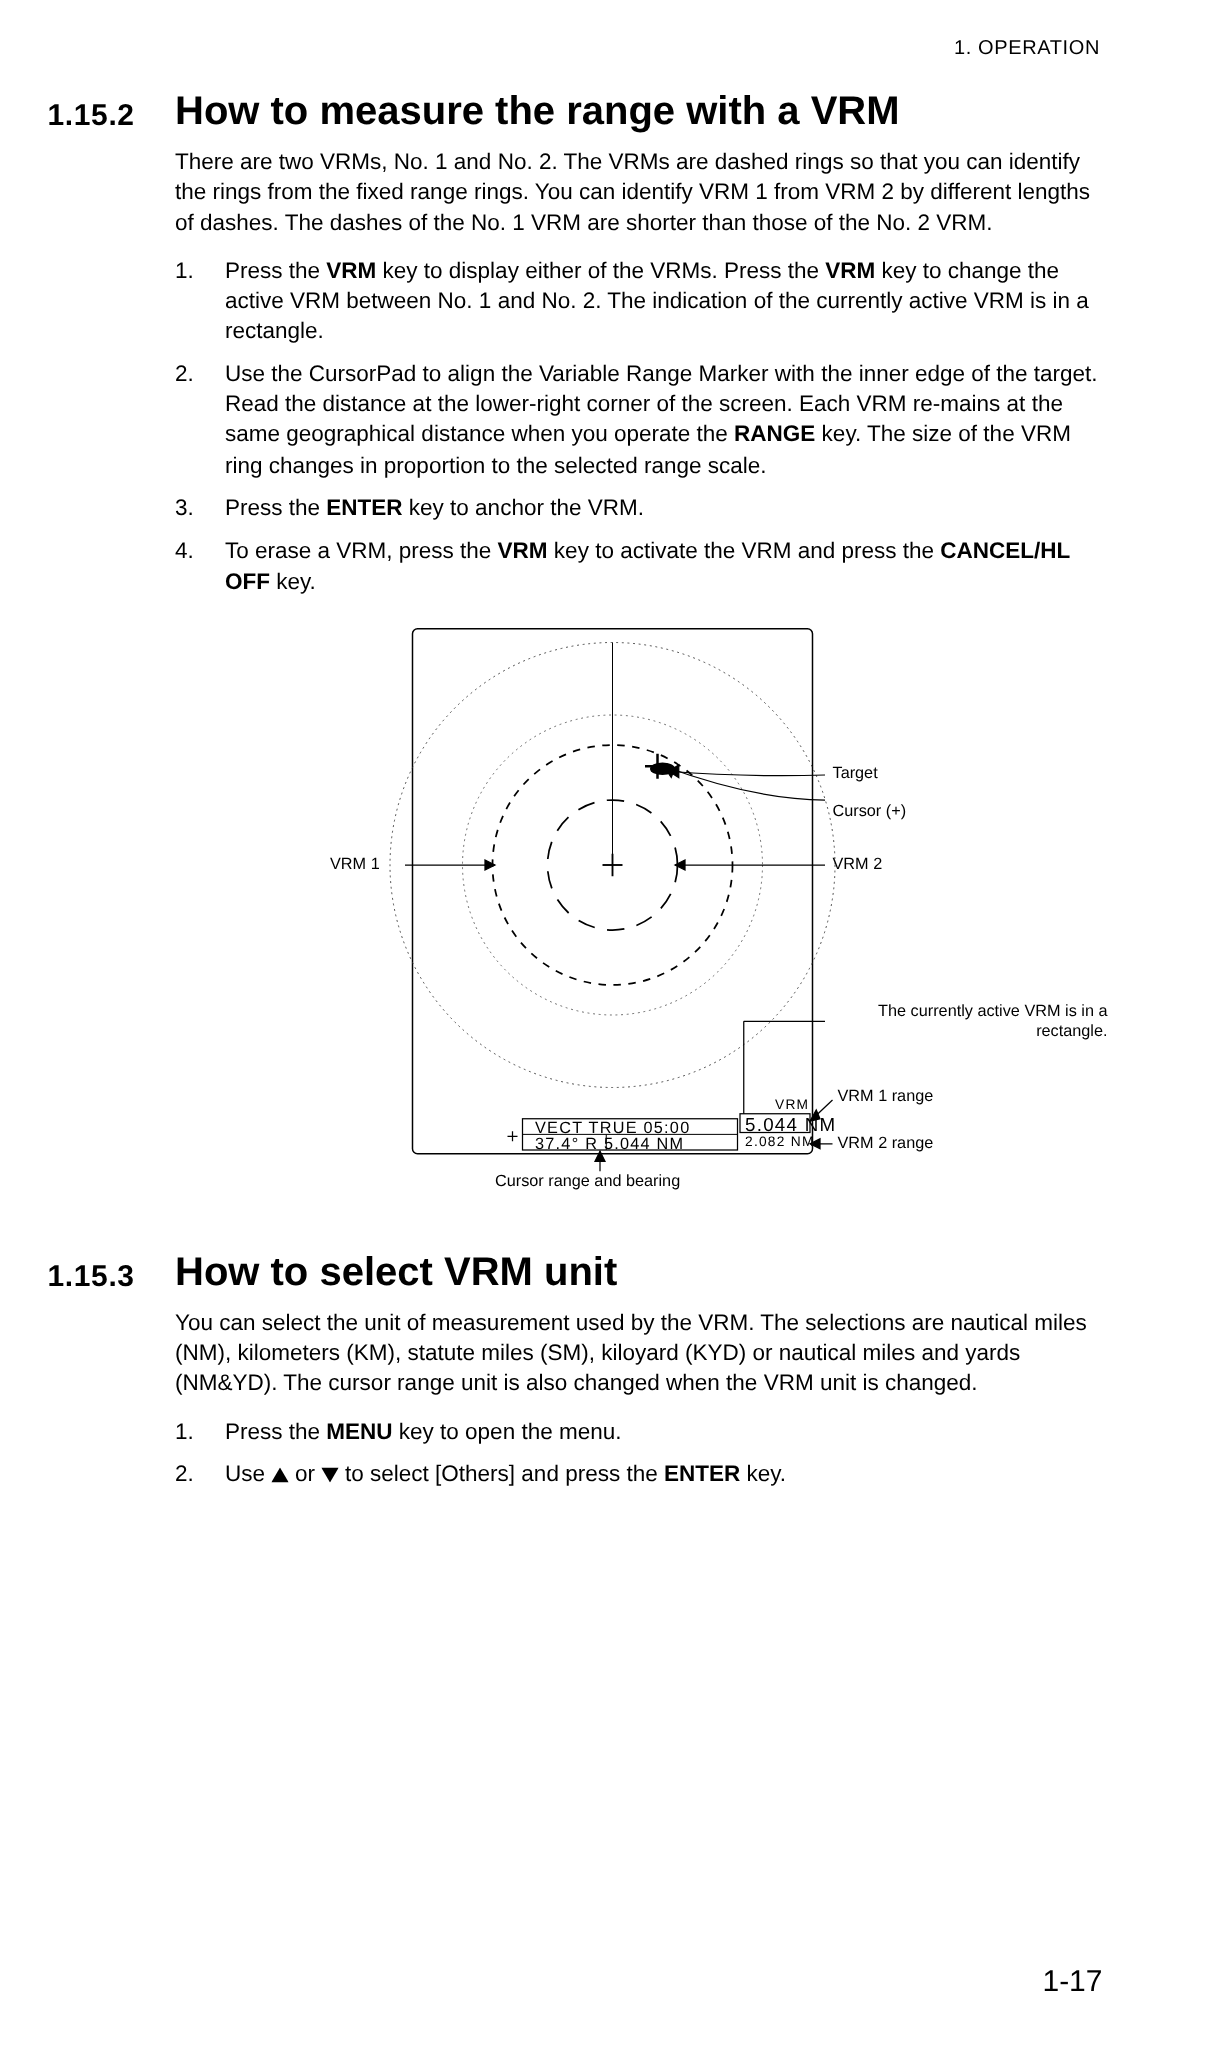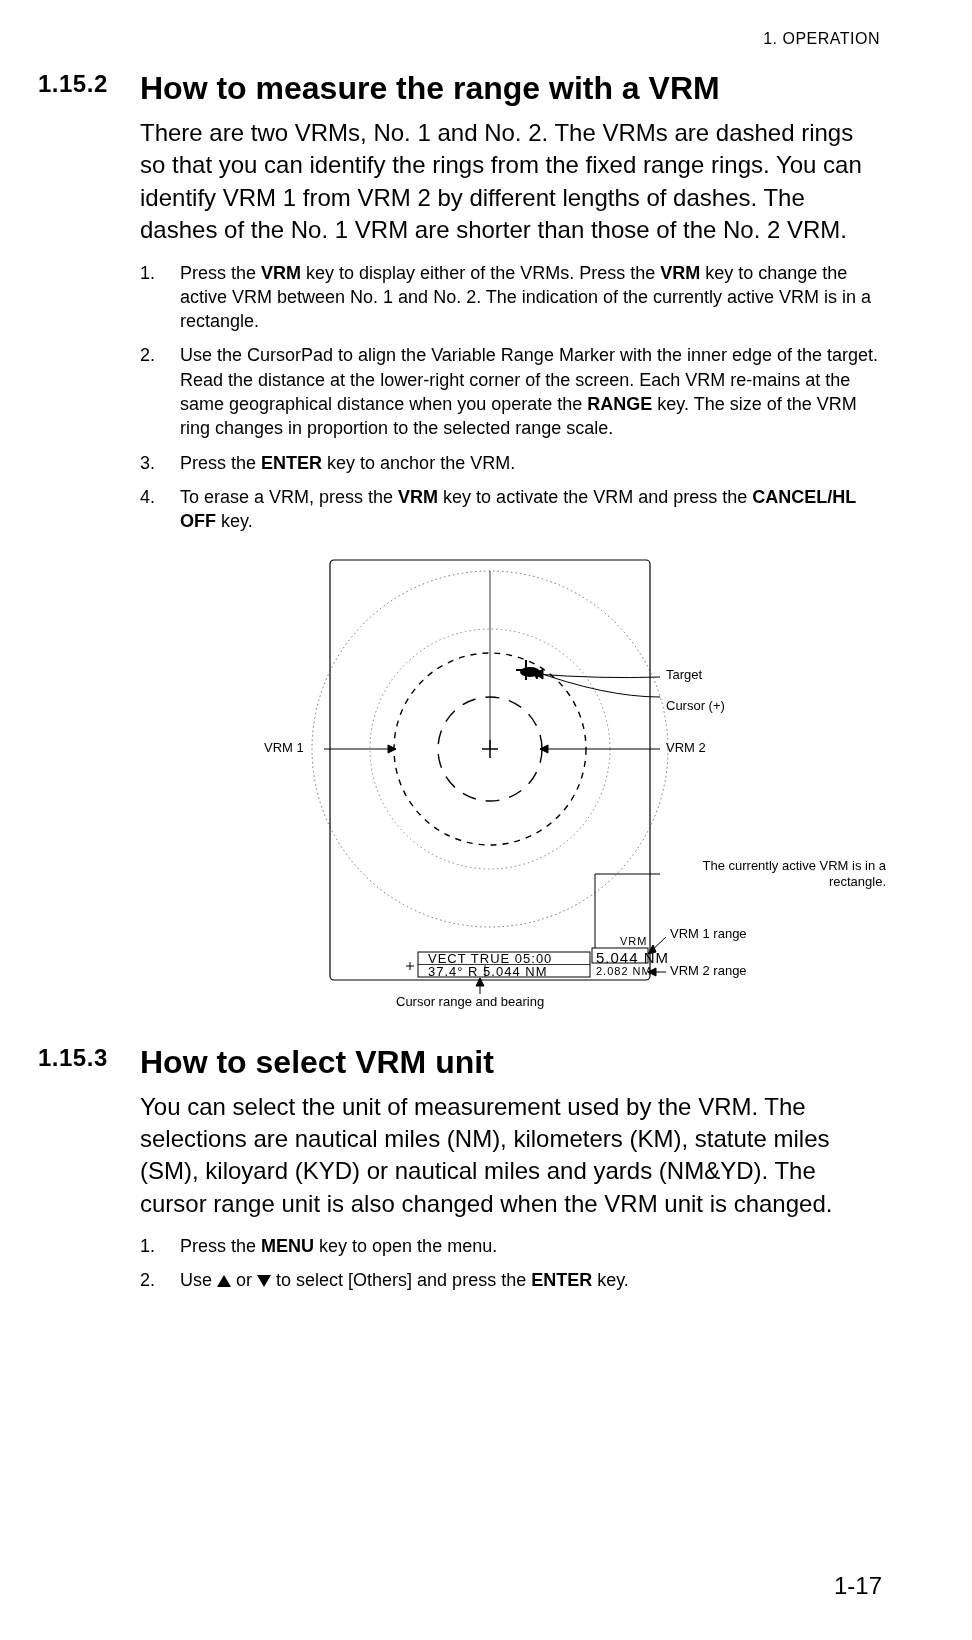--- a/index.html
+++ b/index.html
@@ -18,39 +18,39 @@
   }
   .running-header {
     text-align: right;
     font-size: 16px;
     letter-spacing: 0.5px;
     margin-bottom: 22px;
     padding-right: 2px;
   }
   .section {
     display: flex;
-    align-items: flex-start;
+    align-items: flex-end;
     margin-bottom: 10px;
   }
   .secnum {
     font-size: 24px;
     font-weight: bold;
     width: 102px;
     flex: 0 0 102px;
     letter-spacing: 0.5px;
   }
   .sectitle {
     font-size: 32px;
     font-weight: bold;
   }
   .bodyblock {
     margin-left: 102px;
   }
   .para {
-    font-size: 24px;
+    font-size: 18px;
     line-height: 1.35;
     margin-bottom: 14px;
   }
   ol.steps {
     font-size: 18px;
     line-height: 1.35;
     padding-left: 0;
     margin: 0;
     list-style: none;
     counter-reset: step;
@@ -195,21 +195,21 @@
       <span class="lbl" style="left:196px; top:440px;">Cursor range and bearing</span>
 
       <span class="lbl lbl-small" style="left:228px; top:397px;">VECT  TRUE   05:00</span>
       <span class="lbl lbl-small" style="left:228px; top:410px;">37.4° R     5.044 NM</span>
       <span class="lbl lbl-small" style="left:420px; top:381px; font-size:11px;">VRM</span>
       <span class="lbl lbl-small" style="left:396px; top:395px; font-size:15px;">5.044 NM</span>
       <span class="lbl lbl-small" style="left:396px; top:411px; font-size:11px;">2.082 NM</span>
     </div>
   </div>
 
-  <div class="section" style="margin-top:20px;">
+  <div class="section" style="margin-top:32px;">
     <div class="secnum">1.15.3</div>
     <div class="sectitle">How to select VRM unit</div>
   </div>
 
   <div class="bodyblock">
     <div class="para">You can select the unit of measurement used by the VRM. The selections are nautical miles (NM), kilometers (KM), statute miles (SM), kiloyard (KYD) or nautical miles and yards (NM&amp;YD). The cursor range unit is also changed when the VRM unit is changed.</div>
 
     <ol class="steps">
       <li>
         <span>Press the </span><b>MENU</b><span> key to open the menu.</span>

